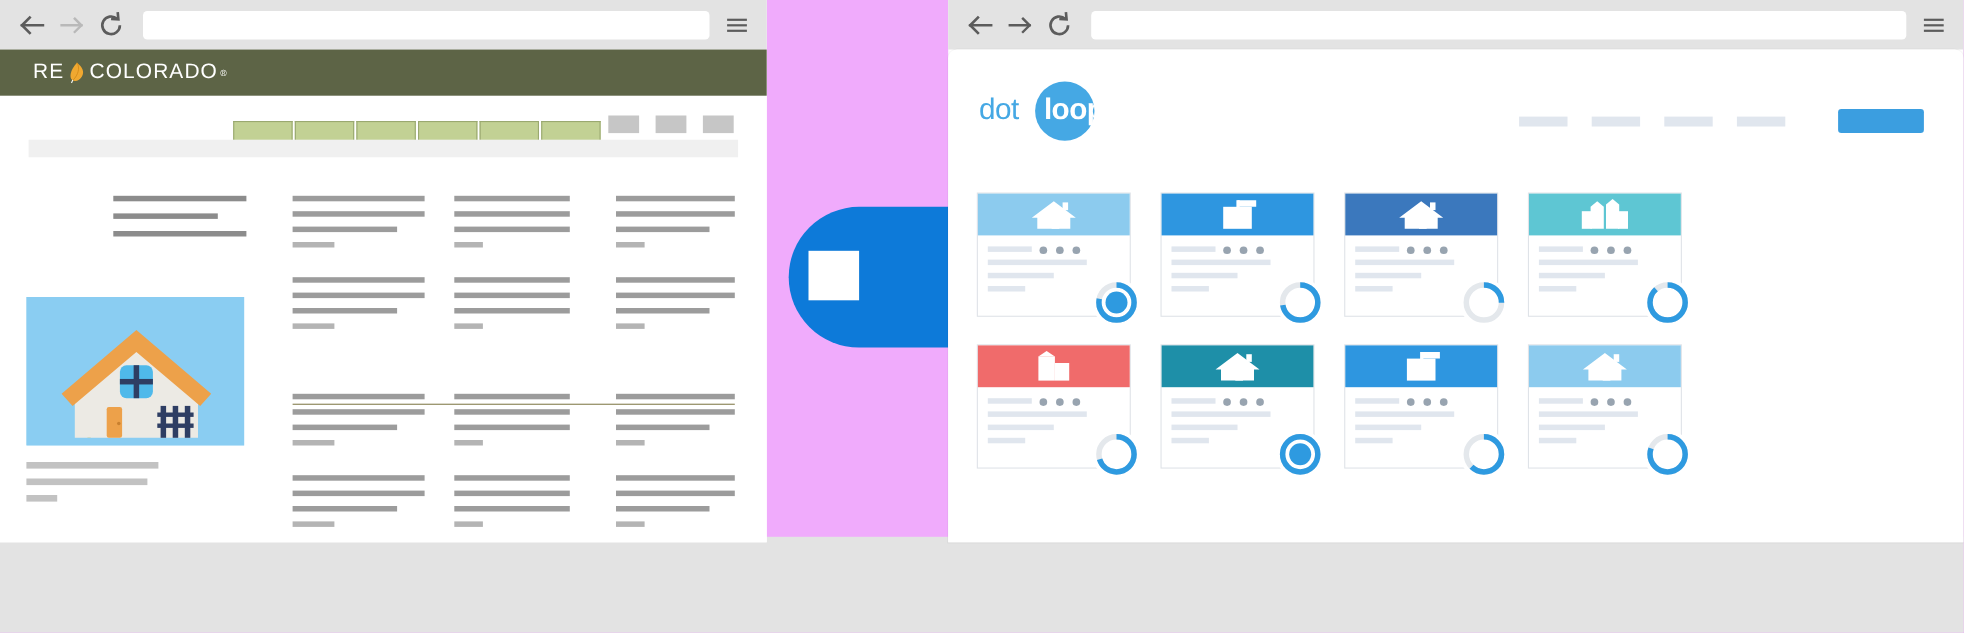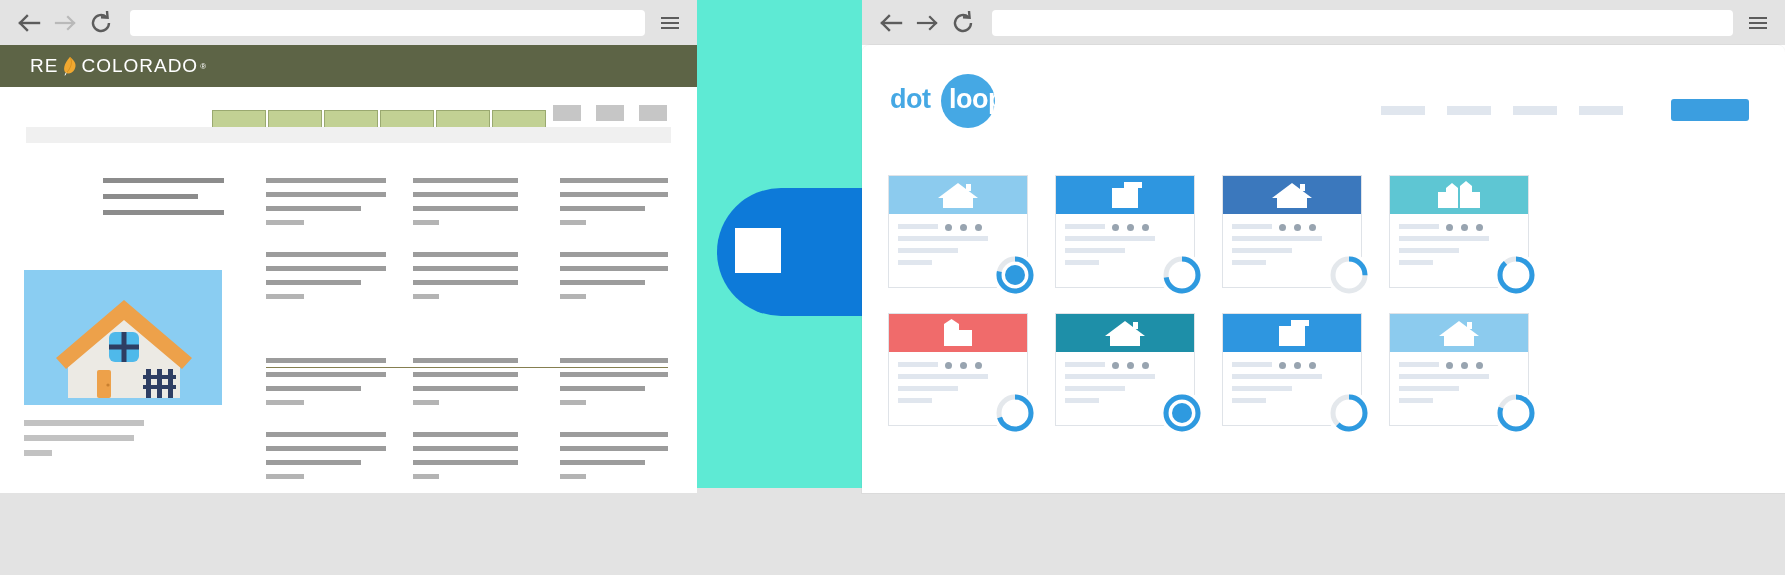--- a/index.html
+++ b/index.html
@@ -2,21 +2,21 @@
 <html><head>
 <meta charset="utf-8">
 <style>
   * { box-sizing: border-box; margin: 0; padding: 0; }
   html, body {
     width: 1785px; height: 575px;
     background: #e3e3e3;
     font-family: "Liberation Sans", sans-serif;
     overflow: hidden;
   }
-  .stage { position: relative; width: 1785px; height: 488px; background: #5eead4; }
+  .stage { position: relative; width: 1785px; height: 488px; background: #f0abfc; }
 
   
   .browser { position: absolute; background: #ffffff; }
   .chrome {
     position: absolute; left: 0; top: 0;
     height: 45px; width: 100%;
     background: #e3e3e3;
     display: flex; align-items: center;
   }
   .nav-btns { display: flex; align-items: center; gap: 0px; padding-left: 14px; }
@@ -71,21 +71,21 @@
   .puck { position: absolute; left: 717px; top: 188px; width: 145px; height: 128px;
      background: #0d7ad9; border-radius: 64px 0 0 64px; }
   .puck .sq { position: absolute; left: 18px; top: 40px; width: 46px; height: 45px; background: #ffffff; }
 
   
   #right-browser { left: 862px; top: 0; width: 923px; height: 493px; }
   #right-page { position: absolute; left: 0; top: 45px; width: 923px; height: 448px; background: #fff;
      border-radius: 8px 8px 0 0; box-shadow: 0 0 0 1px rgba(0,0,0,0.03); }
 
   .dl-logo { position: absolute; left: 28px; top: 29px; height: 50px; }
-  .dl-logo .dot { position: absolute; left: 0; top: 10px; color: #45a8e4; font-size: 27px; font-weight: 700; letter-spacing: -0.5px; }
+  .dl-logo .dot { position: absolute; left: 0; top: 10px; color: #45a8e4; font-size: 27px; font-weight: 400; letter-spacing: -0.5px; }
   .dl-logo .circle { position: absolute; left: 51px; top: 0; width: 54px; height: 54px; background: #45a8e4; border-radius: 50%; }
   .dl-logo .loop { position: absolute; left: 59px; top: 10px; color: #ffffff; font-size: 27px; font-weight: 700; letter-spacing: -0.5px; }
 
   .dl-nav { position: absolute; right: 36px; top: 54px; display: flex; align-items: center; gap: 22px; }
   .dl-nav .lnk { width: 44px; height: 9px; background: #e0e6ee; }
   .dl-nav .btn { width: 78px; height: 22px; background: #3b9ee0; border-radius: 3px; margin-left: 26px; }
 
   .dl-grid { position: absolute; left: 26px; top: 130px; display: grid;
      grid-template-columns: repeat(4, 140px); grid-template-rows: repeat(2, 113px);
      gap: 25px 27px; }

